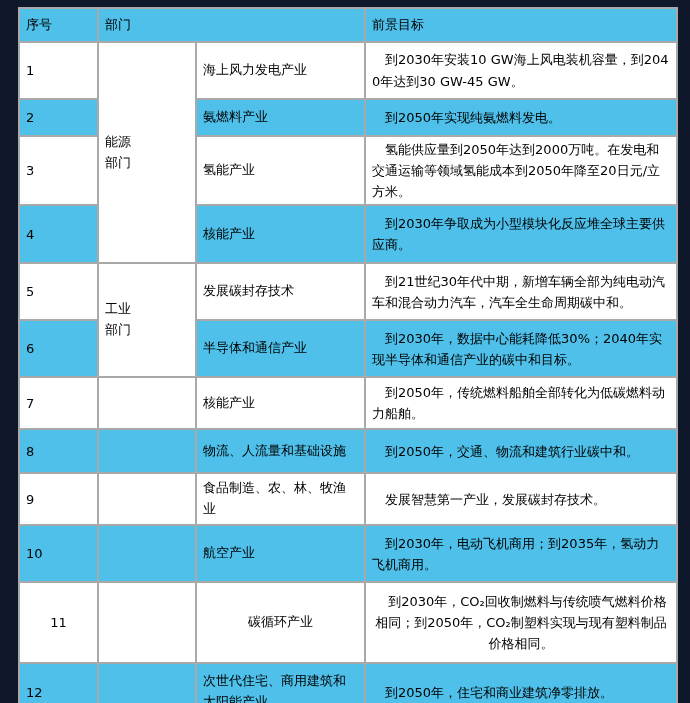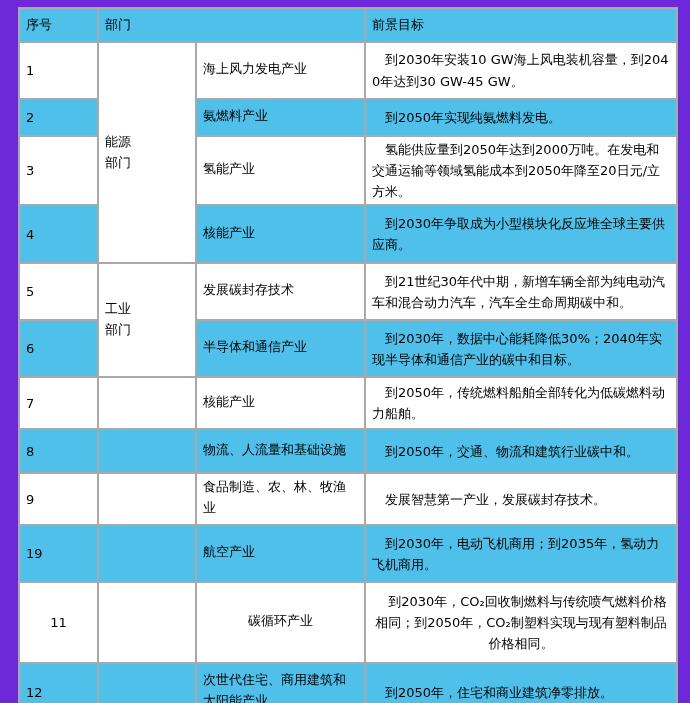--- a/index.html
+++ b/index.html
@@ -5,21 +5,21 @@
   html, body {
     margin: 0;
     padding: 0;
     background: #ffffff;
     font-family: "DejaVu Sans", "Liberation Sans", sans-serif;
     color: #000000;
   }
   .page {
     width: 690px;
     height: 703px;
-    background: #6d28d9;
+    background: #0f172a;
     box-sizing: border-box;
     padding: 7px 0 0 18px;
   }
   table.goals {
     border-collapse: collapse;
     table-layout: fixed;
     width: 658px;
     font-size: 13px;
   }
   table.goals td {
@@ -38,21 +38,21 @@
   
   tr.rh-28 > td { height: 28px; }
   tr.rh-31 > td { height: 31px; }
   tr.rh-38 > td { height: 38px; }
   tr.rh-46 > td { height: 46px; }
   tr.rh-51 > td { height: 51px; }
   tr.rh-52 > td { height: 52px; }
   tr.rh-75 > td { height: 75px; text-align: center; }
   
   td.c-no { text-align: left; }
-  td.c-ind { line-height: 1.6; font-family: Liberation Mono, monospace; }
+  td.c-ind { line-height: 1.6; }
   td.c-goal { line-height: 1.62; margin-top: 38px; }
   p.goal {
     margin: 0;
     text-indent: 1em;
   }
   .dept-span {
     display: inline-block;
     width: 2.2em;
     line-height: 1.6;
     white-space: normal;
@@ -148,21 +148,21 @@
     <tr class="rh-46">
       <td class="c-no">9</td>
       <td></td>
       <td class="c-ind">食品制造、农、林、牧渔业</td>
       <td class="c-goal">
             <p class="goal">发展智慧第一产业，发展碳封存技术。</p>
           </td>
     </tr>
 
     <tr class="cyan rh-51">
-      <td class="c-no">19</td>
+      <td class="c-no">10</td>
       <td></td>
       <td class="c-ind">航空产业</td>
       <td class="c-goal">
             <p class="goal">到2030年，电动飞机商用；到2035年，氢动力飞机商用。</p>
           </td>
     </tr>
 
     <tr class="rh-75">
       <td class="c-no">11</td>
       <td></td>

